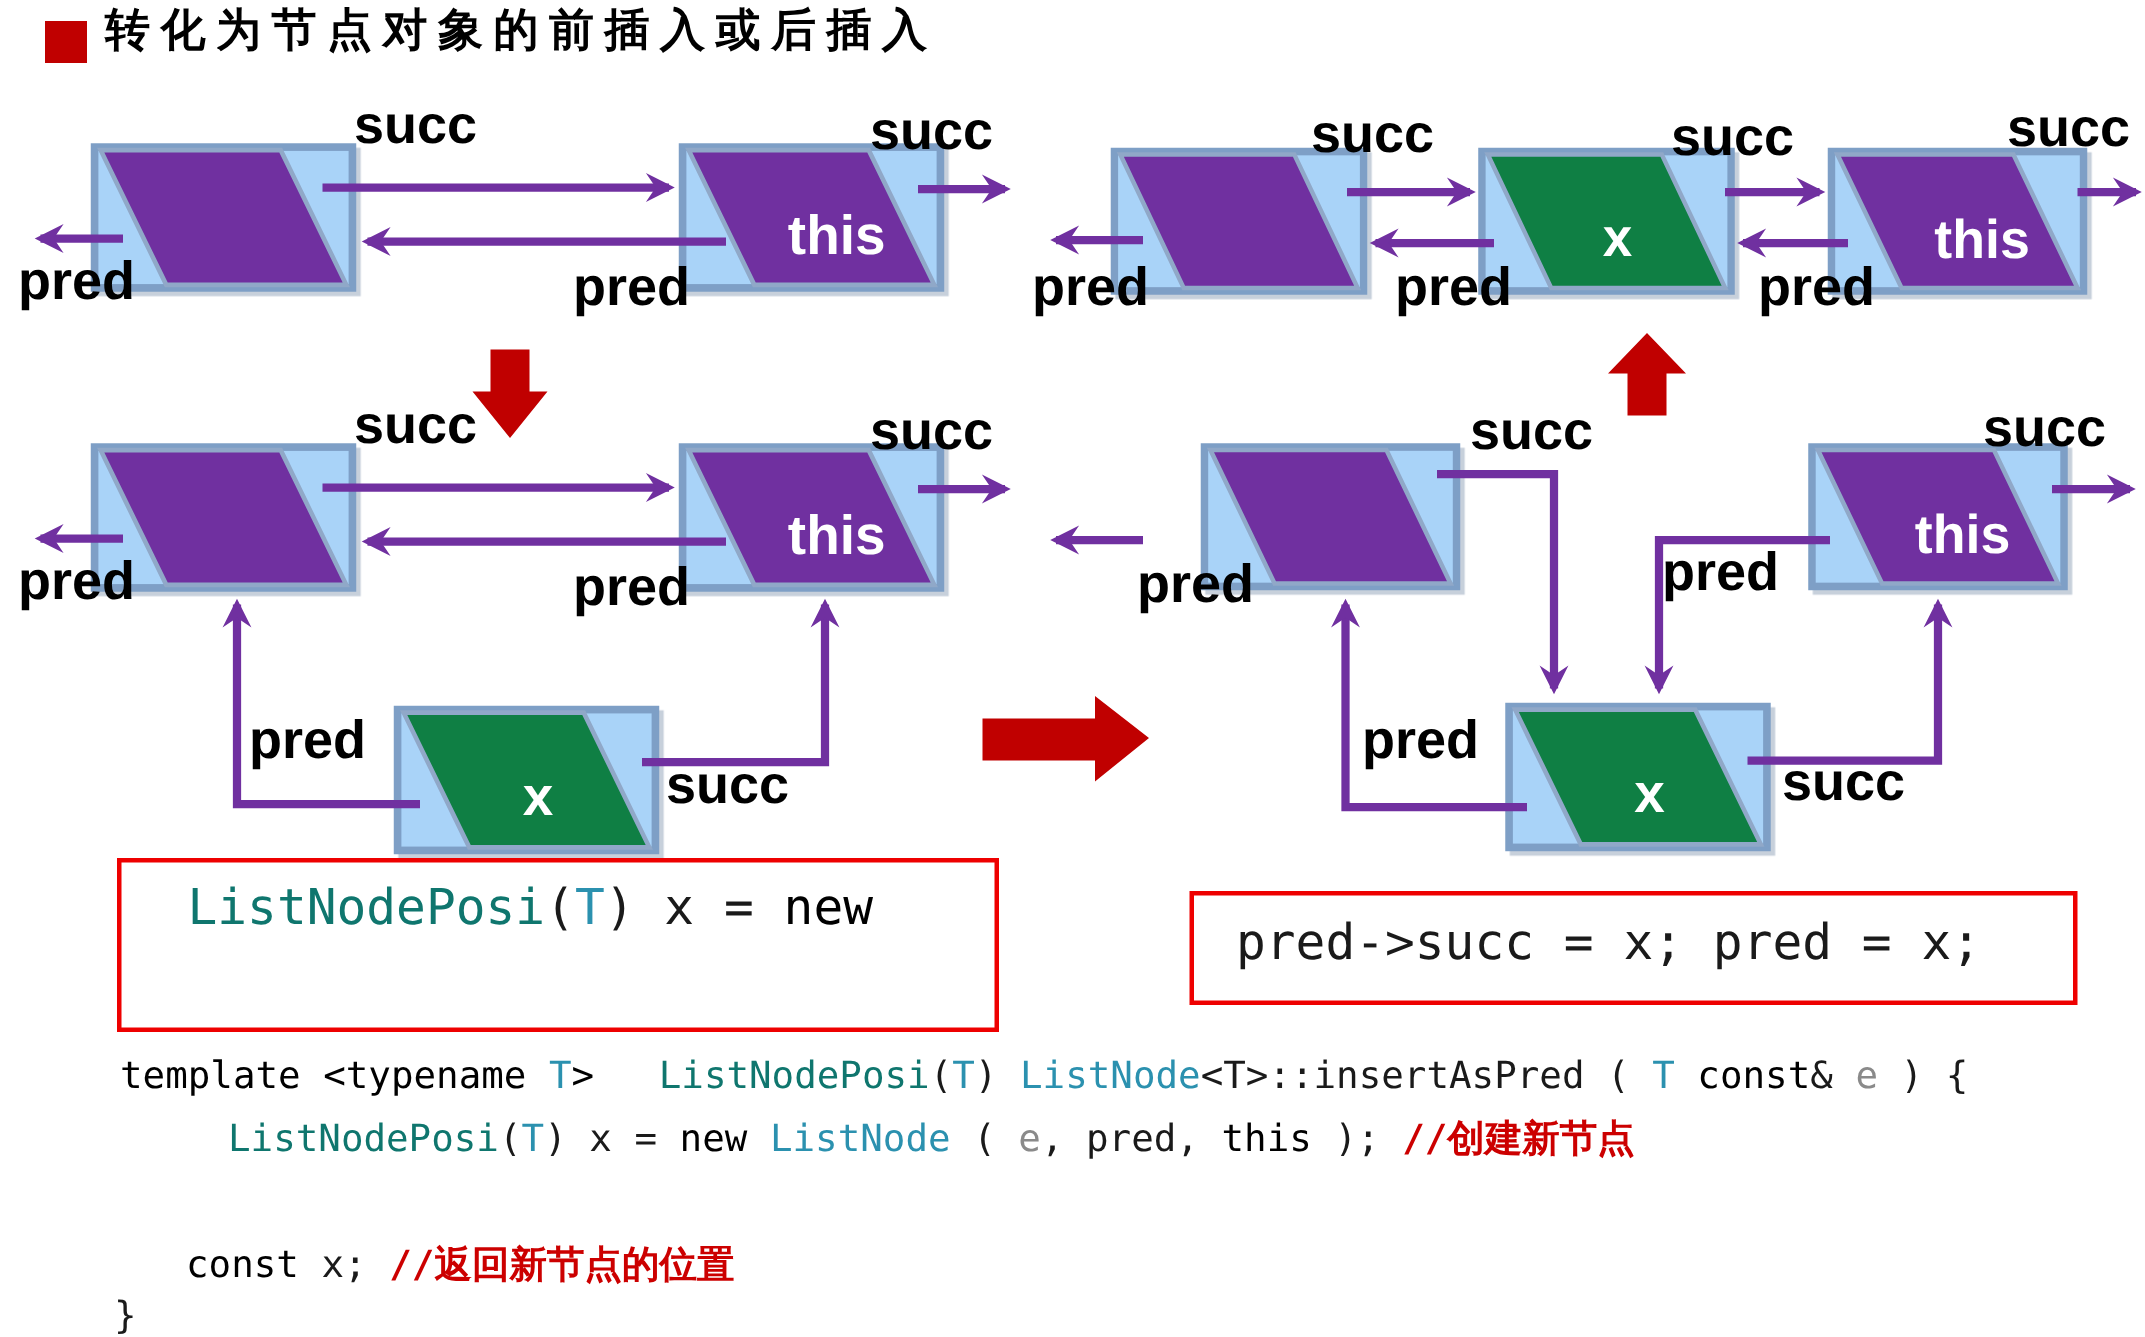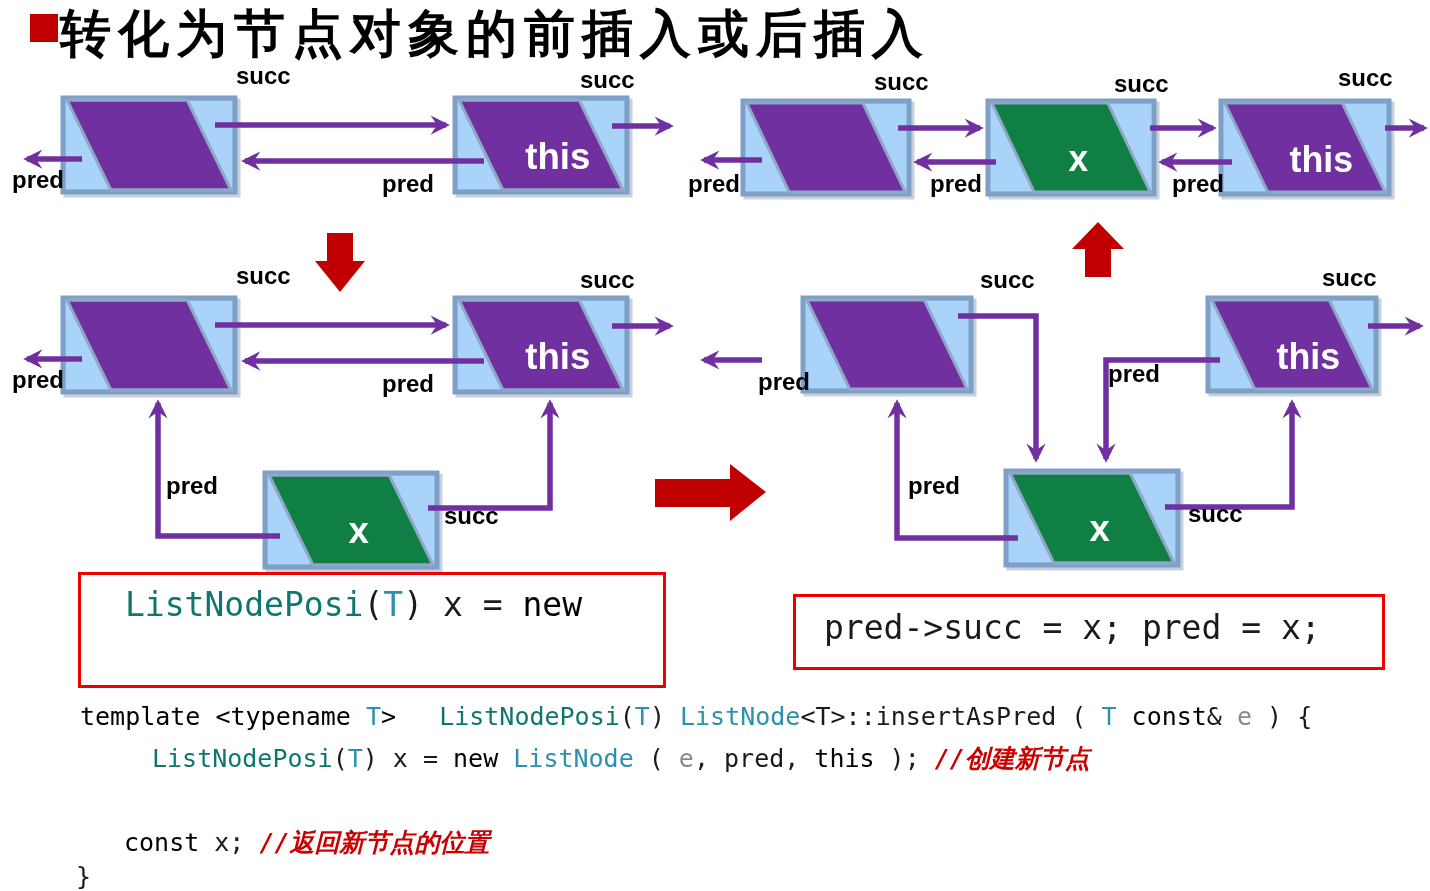--- a/index.html
+++ b/index.html
@@ -1,54 +1,54 @@
 <!DOCTYPE html>
 <html><head>
 <meta charset="utf-8">
 <style>
   html,body{margin:0;padding:0;background:#ffffff;}
   #canvas{position:relative;width:1430px;height:891px;overflow:hidden;
           font-family:"Liberation Sans",sans-serif;background:#ffffff;}
 
   
   .title-bullet{position:absolute;left:30px;top:14px;width:28px;height:28px;background:#C00000;}
-  .page-title{position:absolute;left:60px;top:0px;font-size:51px;font-weight:bold;color:#000;
+  .page-title{position:absolute;left:70px;top:0px;font-size:30px;font-weight:bold;color:#000;
               letter-spacing:7px;white-space:nowrap;}
 
   
   .node{position:absolute;}
   .node svg{width:100%;height:100%;display:block;filter:drop-shadow(3px 3px 0 rgba(130,150,175,.45));}
   .nbg{fill:#A9D3F8;stroke:#7E9FC6;stroke-width:5;}
   .node.purple .nfill{fill:#7030A0;stroke:#90A8C8;stroke-width:3;}
   .node.green  .nfill{fill:#0F7F44;stroke:#90A8C8;stroke-width:3;}
   .nlabel{fill:#ffffff;font-weight:bold;font-size:36px;font-family:"Liberation Sans",sans-serif;text-anchor:middle;}
 
   
   #arrow-layer{position:absolute;left:0;top:0;width:1430px;height:891px;pointer-events:none;}
   .parrow{stroke:#7030A0;stroke-width:5.5;fill:none;}
   .redshape{fill:#C00000;}
 
   
-  .lbl{position:absolute;font-size:24px;font-weight:bold;color:#000;white-space:nowrap;}
+  .lbl{position:absolute;font-size:36px;font-weight:bold;color:#000;white-space:nowrap;}
 
   
   .codebox{position:absolute;border:3px solid #EE0000;background:#ffffff;
            font-family:"DejaVu Sans Mono",monospace;font-size:33px;}
   #code-box-left{left:78px;top:572px;width:566px;height:104px;padding:6px 0 0 16px;line-height:47px;}
   #code-box-right{left:793px;top:594px;width:558px;height:60px;padding:10px 0 0 28px;line-height:42px;}
 
   
   .cl{position:absolute;font-family:"DejaVu Sans Mono",monospace;font-size:25px;line-height:34px;
       white-space:pre;color:#1A1A1A;}
   .tok-k{color:#000000;}
   .tok-t{color:#2B91AF;}
   .tok-p{color:#0f766e;margin-left:28px;}
   .tok-g{color:#8A8A8A;}
   .tok-d{color:#1A1A1A;}
-  .tok-c{color:#CC0000;font-weight:bold;font-style:italic;}
+  .tok-c{color:#CC0000;font-weight:bold;}
 </style>
 </head>
 <body>
 
 <div id="canvas">
 
   <div class="title-bullet"></div>
   <div class="page-title">转化为节点对象的前插入或后插入</div>
 
   <div class="node purple" style="left:60px;top:95px;width:178px;height:100px">

